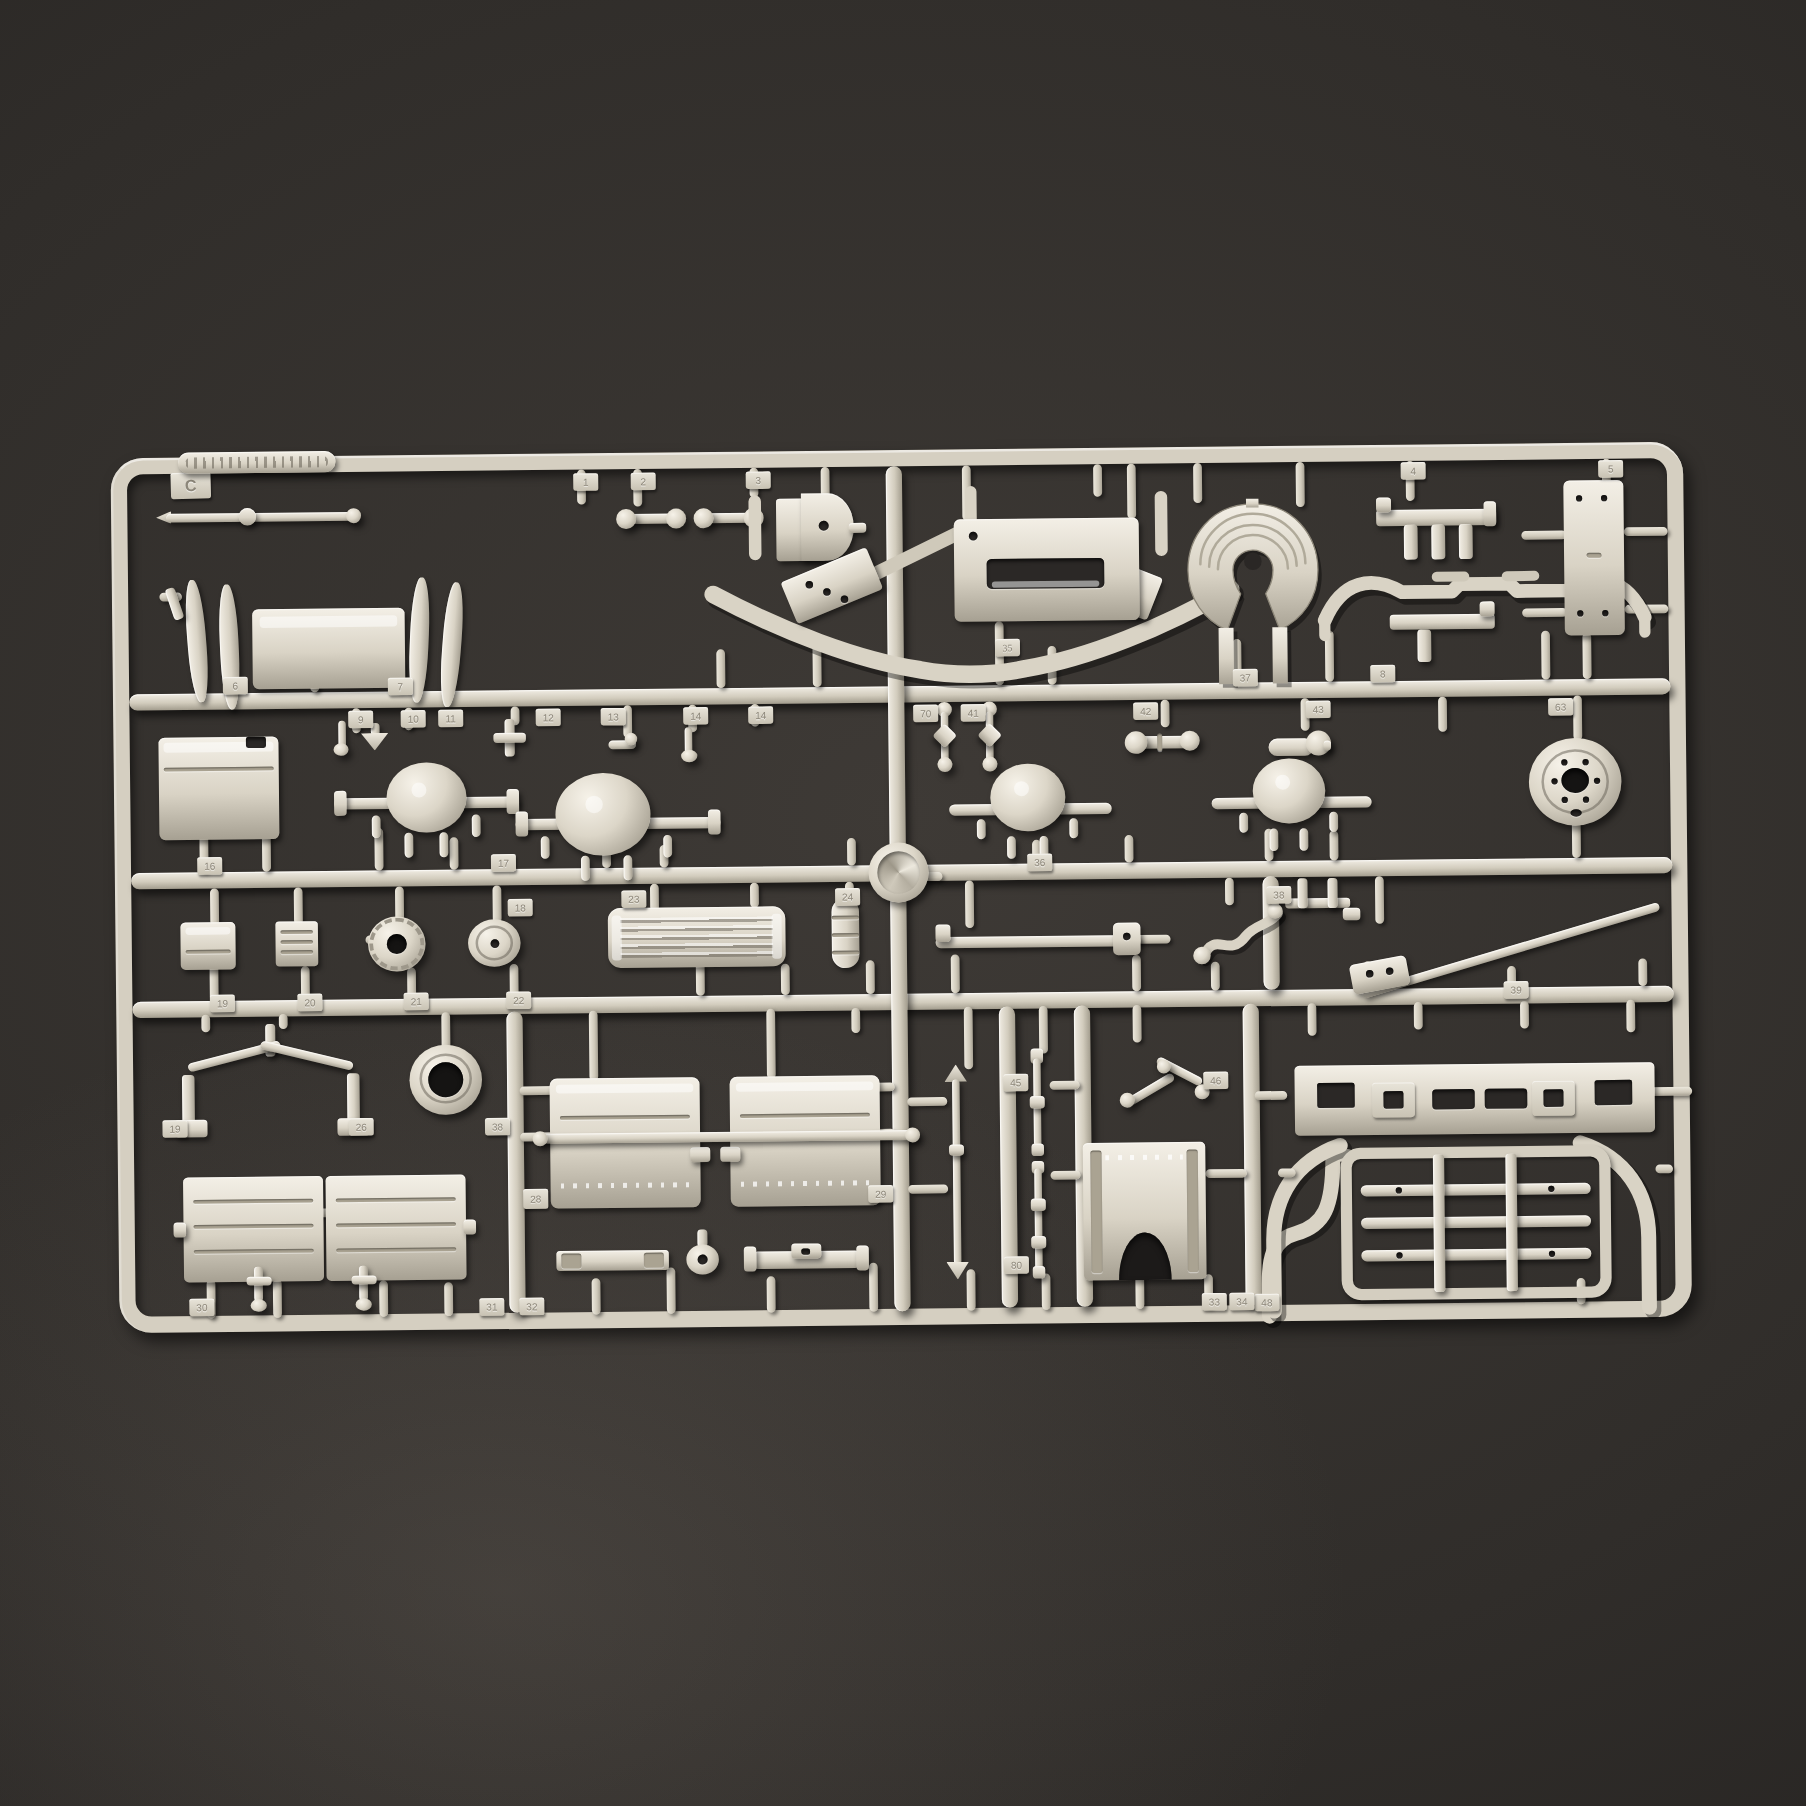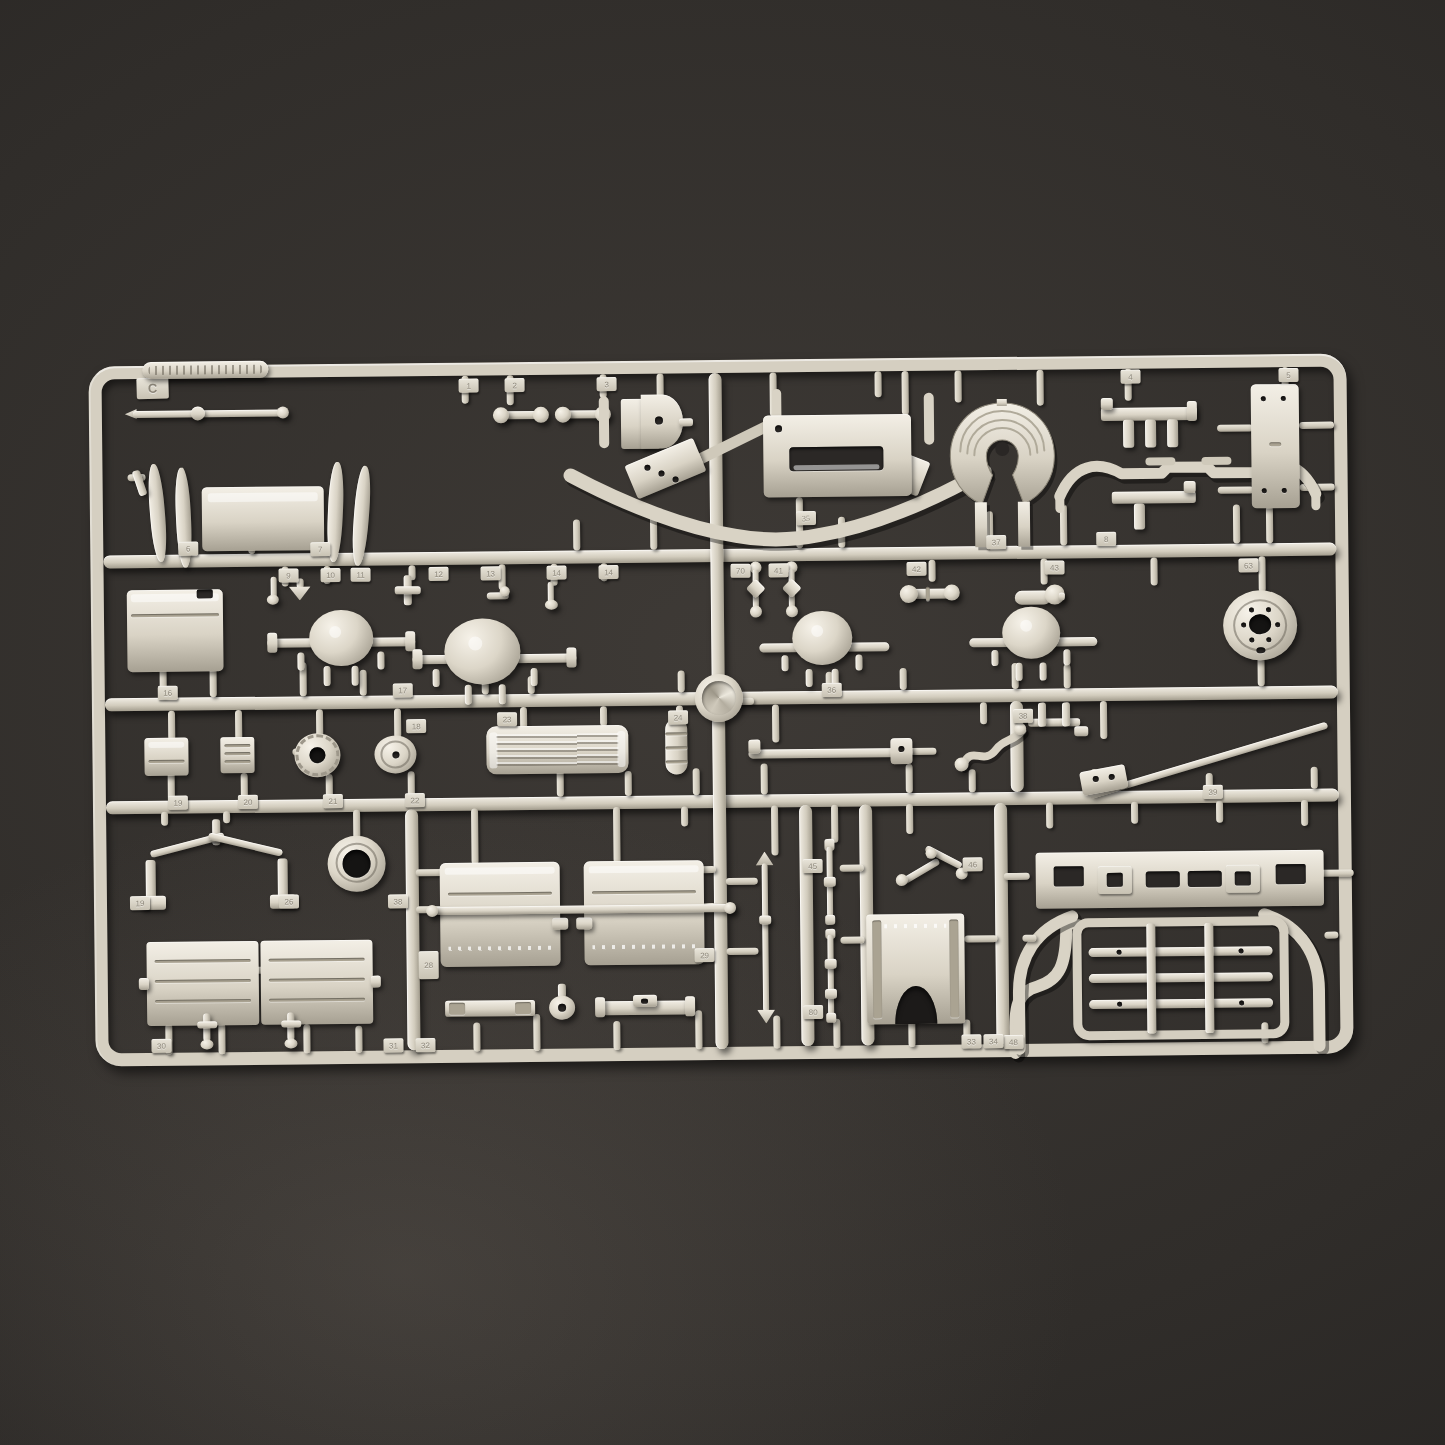--- a/index.html
+++ b/index.html
@@ -678,21 +678,21 @@
       <div class="chip" style="position: absolute; left: 237px; top: 790px; width: 20px; height: 14px;">20</div>
       <div class="chip" style="position: absolute; left: 322px; top: 790px; width: 20px; height: 14px;">21</div>
       <div class="chip" style="position: absolute; left: 404px; top: 790px; width: 20px; height: 14px;">22</div>
       <div class="chip" style="position: absolute; left: 497px; top: 710px; width: 20px; height: 14px;">23</div>
       <div class="chip" style="position: absolute; left: 668px; top: 710px; width: 20px; height: 14px;">24</div>
       <div class="chip" style="position: absolute; left: 1013px; top: 712px; width: 20px; height: 14px;">38</div>
       <div class="chip" style="position: absolute; left: 1202px; top: 790px; width: 20px; height: 14px;">39</div>
       <div class="chip" style="position: absolute; left: 128px; top: 890px; width: 20px; height: 14px;">19</div>
       <div class="chip" style="position: absolute; left: 277px; top: 890px; width: 20px; height: 14px;">26</div>
       <div class="chip" style="position: absolute; left: 386px; top: 891px; width: 20px; height: 14px;">38</div>
-      <div class="chip" style="position: absolute; left: 416px; top: 948px; width: 20px; height: 28px;">28</div>
+      <div class="chip" style="position: absolute; left: 416px; top: 948px; width: 20px; height: 16px;">28</div>
       <div class="chip" style="position: absolute; left: 692px; top: 948px; width: 20px; height: 14px;">29</div>
       <div class="chip" style="position: absolute; left: 801px; top: 860px; width: 20px; height: 14px;">45</div>
       <div class="chip" style="position: absolute; left: 961px; top: 860px; width: 20px; height: 14px;">46</div>
       <div class="chip" style="position: absolute; left: 800px; top: 1006px; width: 20px; height: 14px;">80</div>
       <div class="chip" style="position: absolute; left: 1000px; top: 1038px; width: 20px; height: 14px;">48</div>
       <div class="chip" style="position: absolute; left: 148px; top: 1033px; width: 20px; height: 14px;">30</div>
       <div class="chip" style="position: absolute; left: 380px; top: 1035px; width: 20px; height: 14px;">31</div>
       <div class="chip" style="position: absolute; left: 412px; top: 1035px; width: 20px; height: 14px;">32</div>
       <div class="chip" style="position: absolute; left: 958px; top: 1037px; width: 20px; height: 14px;">33</div>
       <div class="chip" style="position: absolute; left: 980px; top: 1037px; width: 20px; height: 14px;">34</div>

